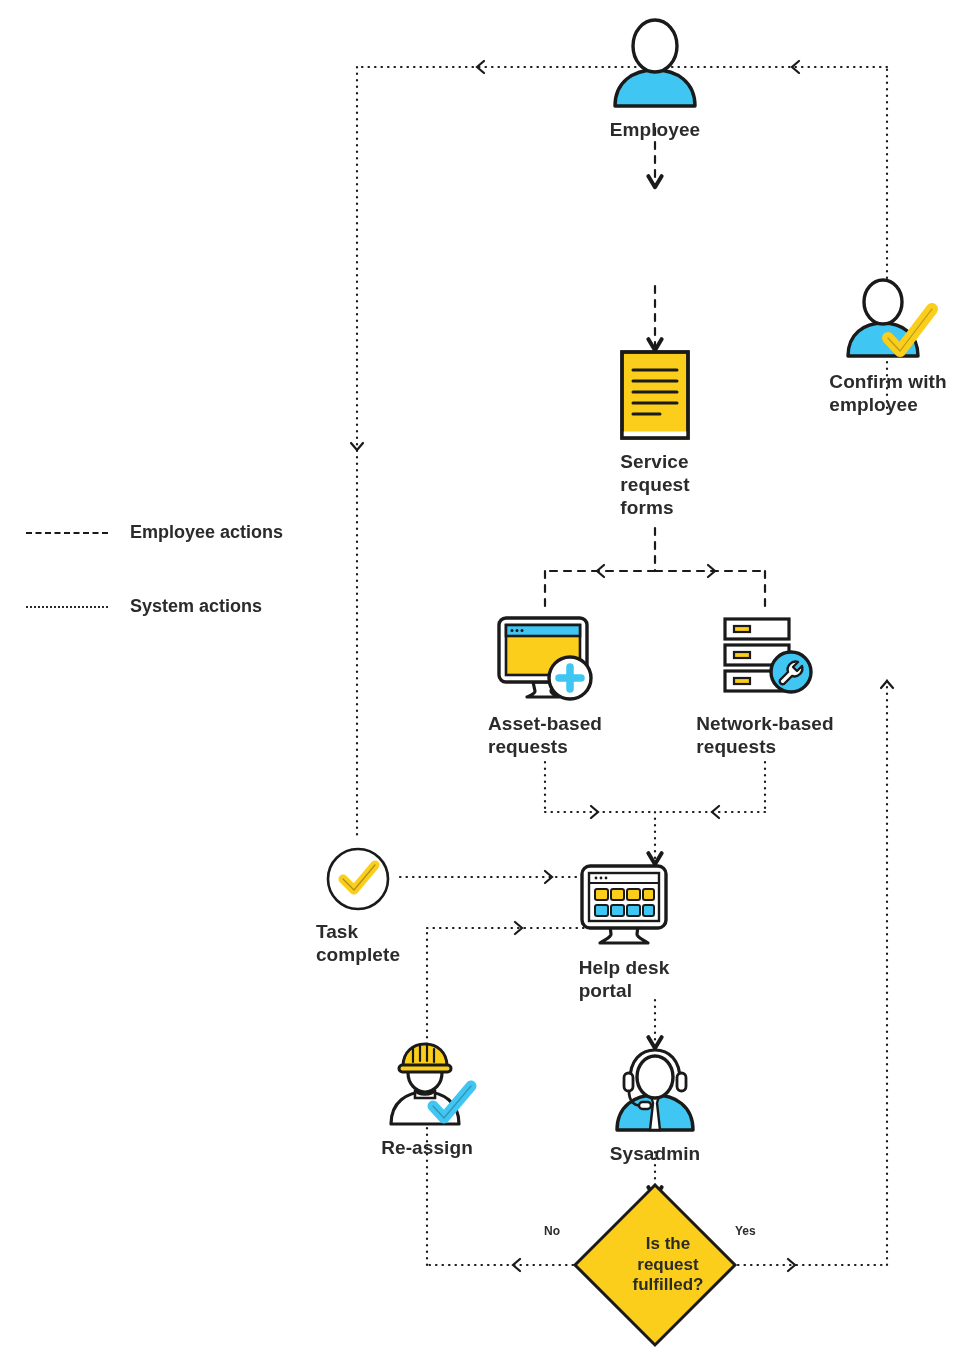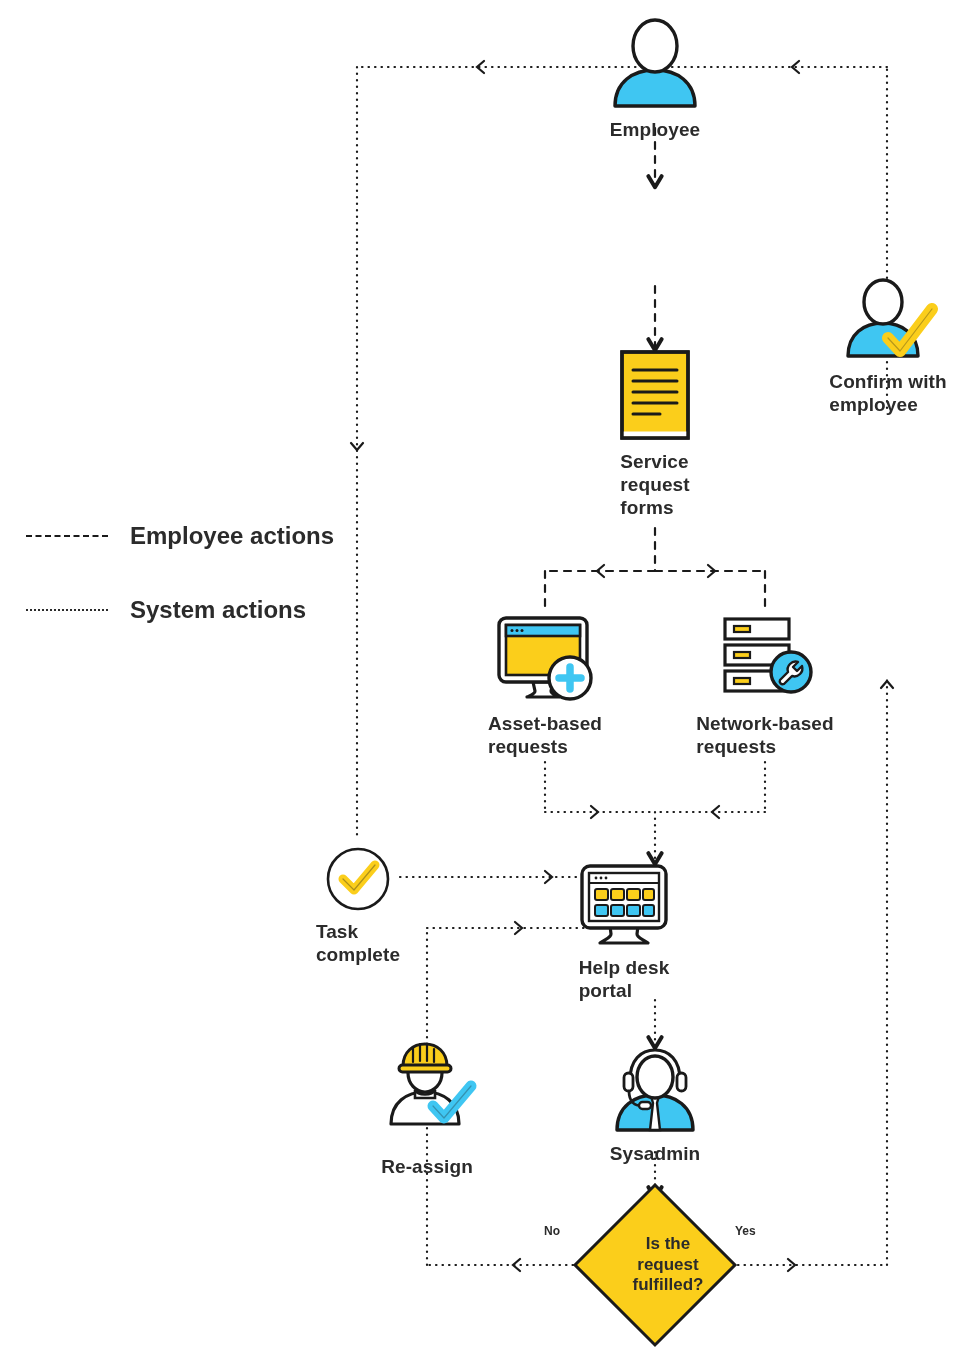--- a/index.html
+++ b/index.html
@@ -5,21 +5,21 @@
   html,body{margin:0;padding:0;background:#ffffff;}
   body{font-family:"Liberation Sans", sans-serif;}
   #canvas{position:relative;width:966px;height:1370px;background:#fff;overflow:hidden;}
   svg.layer{position:absolute;left:0;top:0;width:966px;height:1370px;}
   .node{position:absolute;display:flex;flex-direction:column;align-items:center;}
   .node .label{
       margin-top:8px;text-align:left;font-weight:bold;color:#2b2b2b;
       font-size:19px;line-height:1.22;letter-spacing:.1px;
   }
   .legend-row{position:absolute;display:flex;align-items:center;}
-  .legend-label{font-size:24px;font-weight:bold;color:#2b2b2b;margin-left:22px;white-space:nowrap;}
+  .legend-label{font-size:18px;font-weight:bold;color:#2b2b2b;margin-left:22px;white-space:nowrap;}
   .legend-dash{width:82px;height:0;border-top:2.6px dashed #1a1a1a;}
   .legend-dot{width:82px;height:0;border-top:2.6px dotted #2b2b2b;}
   .branch-text{position:absolute;font-size:12px;font-weight:bold;color:#2b2b2b;}
   .diamond-wrap{position:absolute;}
   .diamond-text{
       position:absolute;left:13px;top:0;width:100%;height:100%;
       display:flex;flex-direction:column;align-items:center;justify-content:center;
       font-size:17px;font-weight:bold;color:#2b2b2b;line-height:1.2;text-align:center;
       pointer-events:none;
   }
@@ -217,21 +217,21 @@
         <rect x="50" y="43" width="13" height="11" rx="2" fill="#3FC6F2"></rect>
         <rect x="66" y="43" width="11" height="11" rx="2" fill="#3FC6F2"></rect>
       </g>
     </svg>
     <div class="label">
       <div>Help desk</div>
       <div>portal</div>
     </div>
   </div>
 
-  <div class="node" style="left:357px;top:1040px;width:140px;gap:19px;">
+  <div class="node" style="left:357px;top:1040px;width:140px;">
     <svg width="104" height="88" viewBox="0 0 104 88">
       <path d="M16,84 C16,62 32,52 50,52 C68,52 84,62 84,84 Z" fill="#ffffff" stroke="#1a1a1a" stroke-width="3.2" stroke-linejoin="round"></path>
       <path d="M40,50 c3,6 17,6 20,0 l0,8 l-20,0 z" fill="#ffffff" stroke="#1a1a1a" stroke-width="2.6"></path>
       <ellipse cx="50" cy="33" rx="17" ry="19" fill="#ffffff" stroke="#1a1a1a" stroke-width="3.2"></ellipse>
       <path d="M28,26 C28,12 38,4 50,4 C62,4 72,12 72,26 Z" fill="#FBCE1B" stroke="#1a1a1a" stroke-width="3"></path>
       <g stroke="#1a1a1a" stroke-width="2.2" stroke-linecap="round">
         <path d="M38,22 V8"></path>
           <path d="M45,21 V4"></path>
           <path d="M52,21 V5"></path>
           <path d="M59,22 V9"></path>

